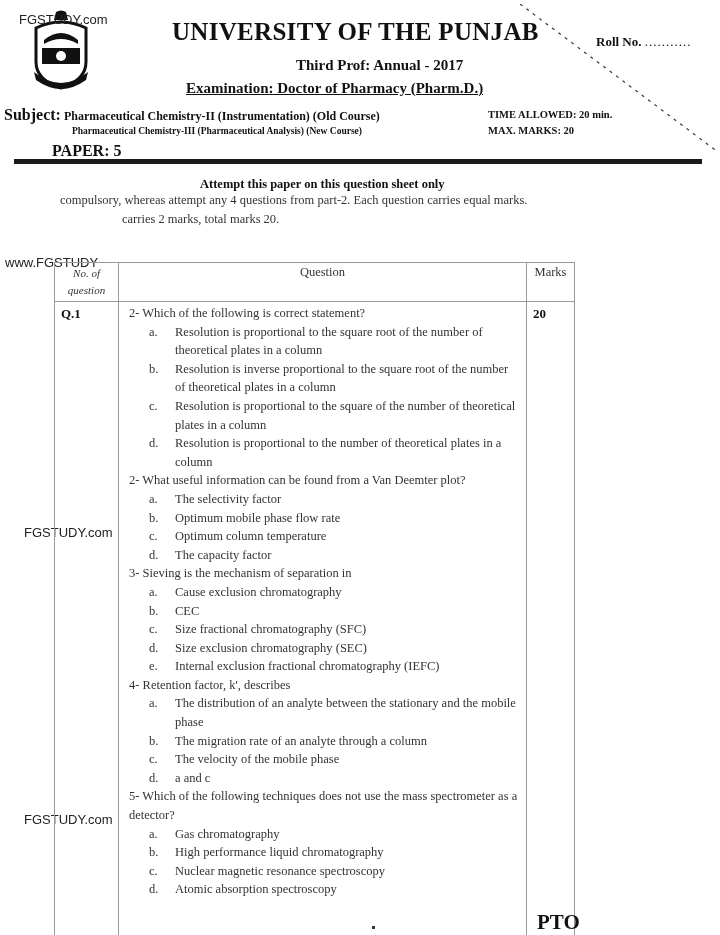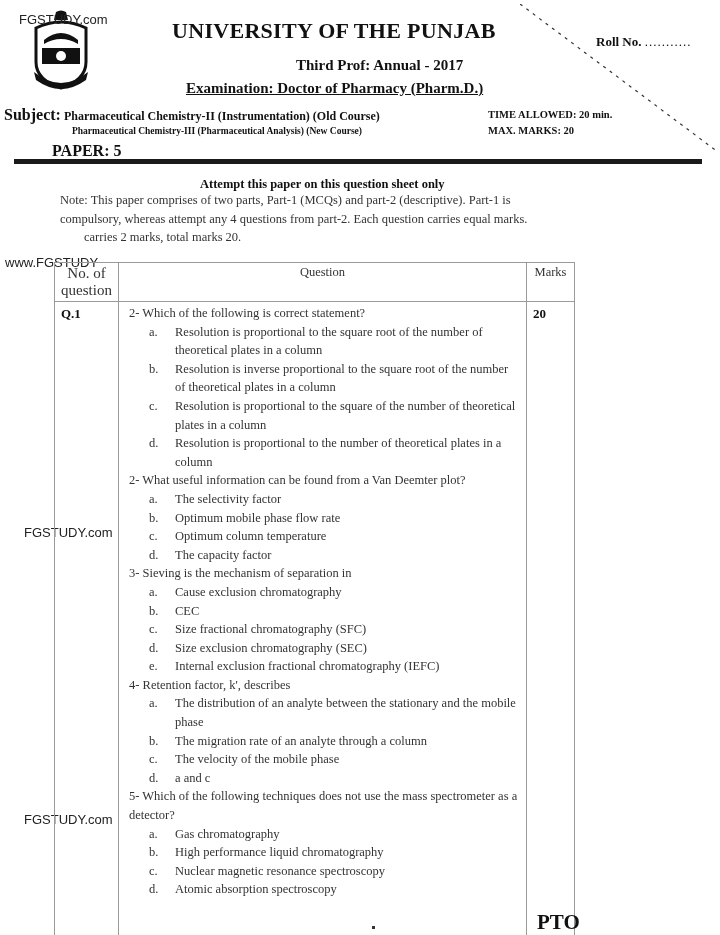--- a/index.html
+++ b/index.html
@@ -4,48 +4,48 @@
 <style>
   * { box-sizing: border-box; margin: 0; padding: 0; }
   html, body { width: 720px; height: 935px; background: #ffffff; overflow: hidden; }
   body { position: relative; font-family: "Liberation Serif", serif; color: #111; }
 
   .abs { position: absolute; }
 
   .crest { left: 30px; top: 10px; width: 62px; height: 84px; }
   .watermark { font-family: "Liberation Sans", sans-serif; font-size: 13px; color: #222; white-space: nowrap; }
 
-  .uni-title { left: 172px; top: 18px; font-size: 22px; font-weight: bold; letter-spacing: 0.3px; white-space: nowrap; }
+  .uni-title { left: 172px; top: 18px; font-size: 25px; font-weight: bold; letter-spacing: 0.3px; white-space: nowrap; }
   .roll { left: 596px; top: 34px; font-size: 13px; font-weight: bold; white-space: nowrap; }
   .roll .dots { font-weight: normal; letter-spacing: 1px; }
   .exam-line1 { left: 296px; top: 57px; font-size: 15px; font-weight: bold; white-space: nowrap; text-align: center; }
   .exam-line2 { left: 186px; top: 80px; font-size: 15px; font-weight: bold; text-decoration: underline; white-space: nowrap; }
 
   .subject-row { left: 4px; top: 106px; font-size: 12px; font-weight: bold; white-space: nowrap; }
   .subject-row .lbl { font-size: 16px; }
   .subject-row2 { left: 72px; top: 126px; font-size: 9.5px; font-weight: bold; white-space: nowrap; }
   .time-allowed { left: 488px; top: 109px; font-size: 10.5px; font-weight: bold; white-space: nowrap; }
   .max-marks { left: 488px; top: 125px; font-size: 10.5px; font-weight: bold; white-space: nowrap; text-align: right; }
   .paper { left: 4px; top: 142px; font-size: 16px; font-weight: bold; white-space: nowrap; margin-left: 48px; }
 
   .thick-rule { left: 14px; top: 159px; width: 688px; height: 5px; background: #1a1a1a; }
   .dash-diag { left: 520px; top: 4px; width: 200px; height: 150px; }
 
   .attempt { left: 200px; top: 177px; font-size: 12.5px; font-weight: bold; white-space: nowrap; }
   .note { left: 60px; top: 191px; width: 600px; font-size: 12.5px; line-height: 18.7px; color: #333; }
   .note-line { display: block; white-space: nowrap; }
-  .note-last { margin-left: 24px; }
+  .note-last { margin-left: 62px; }
 
   table.qtable { position: absolute; left: 54px; top: 262px; border-collapse: collapse; font-size: 12.5px; color: #333; }
   table.qtable th, table.qtable td { border: 1px solid #9a9a9a; vertical-align: top; }
   table.qtable th { font-weight: normal; padding: 2px 4px; text-align: center; }
   .col-no { width: 64px; }
   .col-q { width: 408px; }
   .col-m { width: 48px; }
-  th.col-no { line-height: 17px; font-size: 15px; }
+  th.col-no { line-height: 17px; font-size: 11px; font-style: italic; }
   td.qno { font-weight: bold; padding: 4px 6px; font-size: 13px; color: #111; }
   td.marks { font-weight: bold; padding: 4px 6px; font-size: 13px; color: #111; }
   td.qbody { padding: 2px 6px 0 10px; height: 636px; }
   .question { line-height: 18.6px; }
   .q-stem { display: block; }
   .opt { display: flex; line-height: 18.6px; padding-left: 20px; }
   .opt-letter { width: 26px; flex: none; }
   .opt-text { flex: 1; }
 
   .pto { left: 537px; top: 910px; font-size: 21px; font-weight: bold; white-space: nowrap; font-family: Liberation Serif, serif; }
@@ -81,21 +81,20 @@
   <span>Pharmaceutical Chemistry-II (Instrumentation) (Old Course)</span>
 </div>
 <div class="abs subject-row2">Pharmaceutical Chemistry-III (Pharmaceutical Analysis) (New Course)</div>
 <div class="abs time-allowed">TIME ALLOWED: 20 min.</div>
 <div class="abs max-marks">MAX. MARKS: 20</div>
 <div class="abs paper">PAPER: 5</div>
 <div class="abs thick-rule"></div>
 
 <div class="abs attempt">Attempt this paper on this question sheet only</div>
 <div class="abs note">
-  <span class="note-line">Note: This paper comprises of two parts, Part-1 (MCQs) and part-2 (descriptive). Part-1 is</span>
   <span class="note-line">compulsory, whereas attempt any 4 questions from part-2. Each question carries equal marks.</span>
   <span class="note-line note-last">carries 2 marks, total marks 20.</span>
 </div>
 
 <div class="abs watermark" style="left:5px; top:255px;">www.FGSTUDY</div>
 <div class="abs watermark" style="left:24px; top:525px;">FGSTUDY.com</div>
 <div class="abs watermark" style="left:24px; top:812px;">FGSTUDY.com</div>
 
 <table class="qtable">
   <tbody>

